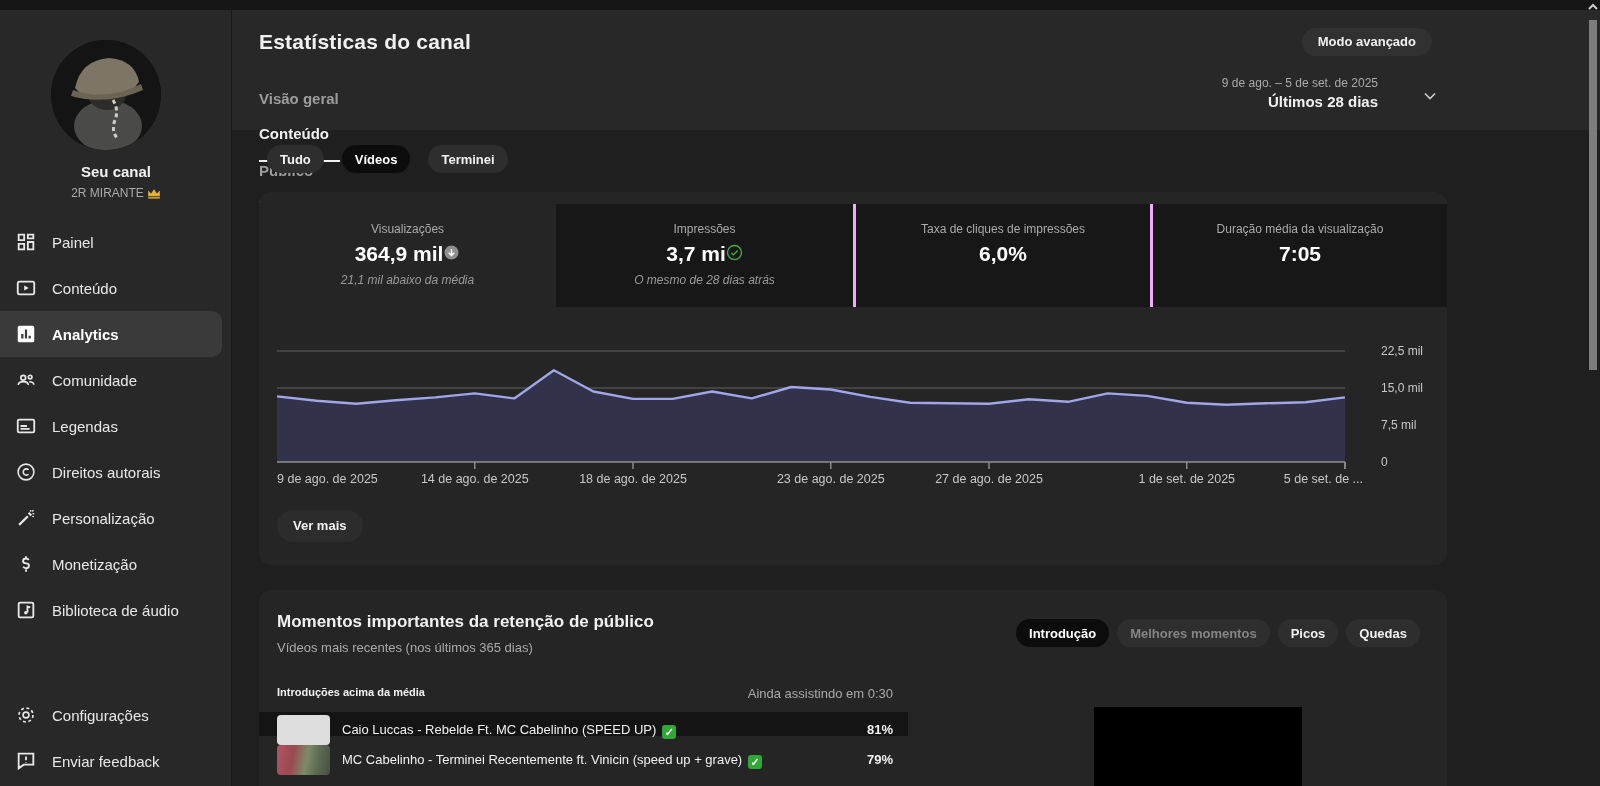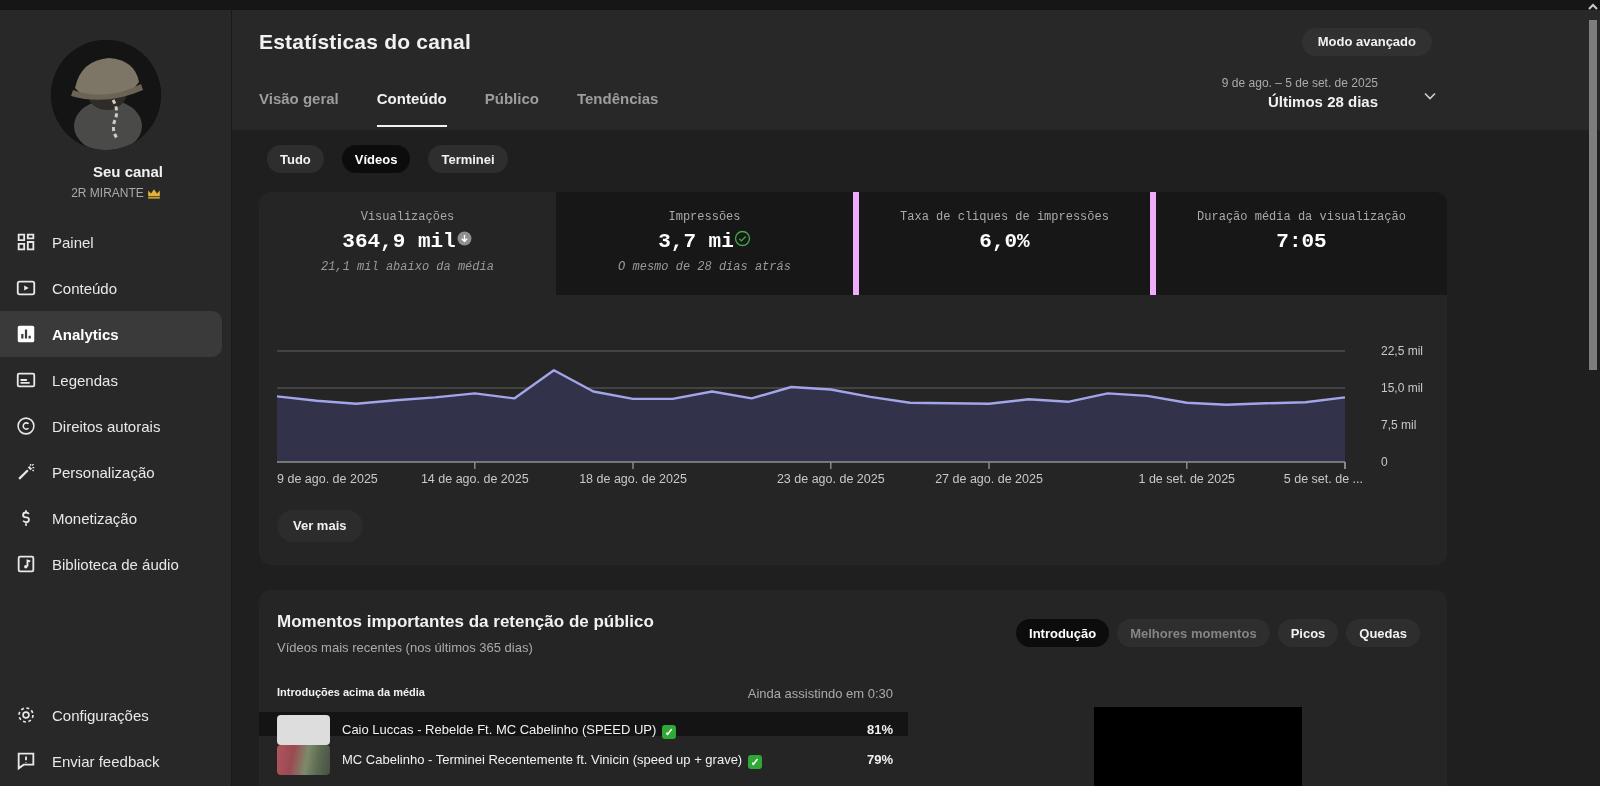--- a/index.html
+++ b/index.html
@@ -8,56 +8,56 @@
        -webkit-font-smoothing:antialiased;}
   
   .topstrip{position:absolute;left:0;top:0;width:1600px;height:10px;background:#161616;}
   .headerband{position:absolute;left:232px;top:10px;right:0;height:120px;background:#282828;}
   .sidebar{position:absolute;left:0;top:10px;width:232px;height:776px;background:#282828;}
   .v-divider{position:absolute;left:231px;top:10px;width:1px;height:776px;background:#1a1a1a;}
   .scroll-thumb{position:absolute;left:1589px;top:20px;width:8px;height:350px;background:#7d7d7d;}
   .scroll-caret{position:absolute;left:1586px;top:-1px;width:14px;height:12px;}
   
   .avatar{position:absolute;left:51px;top:30px;width:110px;height:110px;border-radius:50%;overflow:hidden;background:#151515;}
-  .ch-name{position:absolute;left:12px;top:153px;width:232px;text-align:center;font-size:15px;font-weight:700;}
+  .ch-name{position:absolute;left:0;top:153px;width:232px;text-align:center;font-size:15px;font-weight:700;}
   .ch-handle{position:absolute;left:0;top:176px;width:232px;text-align:center;font-size:12px;color:#aaaaaa;}
   .ch-handle svg{vertical-align:-3px;margin-left:3px;}
   .side-list{position:absolute;left:0;top:209px;width:232px;}
   .side-list.footer{top:682px;}
   .side-item{position:relative;height:46px;display:flex;align-items:center;cursor:pointer;}
   .side-item.active{background:#3a3a3a;border-radius:0 10px 10px 0;width:222px;}
   .side-item .icn{position:absolute;left:15px;width:22px;height:22px;}
   .side-item .icn svg{width:22px;height:22px;display:block;}
   .side-item .lbl{position:absolute;left:52px;font-size:15px;font-weight:500;color:#e8e8e8;}
   .side-item.active .lbl{color:#ffffff;font-weight:700;}
   
   .page-title{position:absolute;left:259px;top:30px;font-size:21px;font-weight:700;letter-spacing:.2px;}
   .adv-btn{position:absolute;right:168px;top:28px;height:28px;line-height:28px;padding:0 16px;
            background:#313131;border-radius:16px;font-size:13px;font-weight:700;cursor:pointer;text-align:right;}
   .daterange{position:absolute;right:222px;top:76px;text-align:right;cursor:pointer;}
   .daterange .r1{font-size:12px;color:#aaaaaa;}
   .daterange .r2{font-size:15px;font-weight:700;margin-top:3px;}
   .date-chev{position:absolute;right:160px;top:86px;width:20px;height:20px;cursor:pointer;}
-  .tabs{position:absolute;left:259px;top:90px;display:flex;}
+  .tabs{position:absolute;left:259px;top:90px;display:flex;flex-direction:column;}
   .tab{font-size:15px;font-weight:700;color:#9d9d9d;margin-right:38px;padding-bottom:18px;cursor:pointer;}
   .tab.active{color:#f1f1f1;border-bottom:2px solid #f1f1f1;}
   
   .chips{display:flex;gap:18px;}
   .chips.filters{position:absolute;left:267px;top:145px;}
   .chip{height:28px;line-height:30px;padding:0 13px;border-radius:15px;background:#2e2e2e;
         font-size:13px;font-weight:700;color:#f1f1f1;cursor:pointer;white-space:nowrap;}
   .chip.selected{background:#0c0c0c;color:#ffffff;}
   .chip.dimmed{color:#858585;}
   
   .card{position:absolute;background:#252525;border-radius:12px;overflow:hidden;}
   .card1{left:259px;top:192px;width:1188px;height:373px;}
-  .metrics{position:absolute;left:0;top:0;width:1188px;height:103px;display:flex;font-family:Liberation Mono, monospace;}
+  .metrics{position:absolute;left:0;top:12px;width:1188px;height:103px;display:flex;}
   .metric{width:297px;height:103px;background:#171717;text-align:center;cursor:pointer;box-sizing:border-box;}
   .metric.selected{background:#252525;}
-  .metric.b3,.metric.b4{border-left:6px solid #f0abfc;}
+  .metric.b3,.metric.b4{border-left:3px solid #f0abfc;}
   .metric .m-label{margin-top:18px;font-size:12px;color:#aaaaaa;}
   .metric .m-value{margin-top:6px;font-size:21px;font-weight:700;color:#ffffff;display:flex;justify-content:center;align-items:center;gap:0;}
   .metric .m-value svg{width:17px;height:17px;}
   .metric .m-note{margin-top:7px;font-size:12px;font-style:italic;color:#9a9a9a;}
   .chart-wrap{position:absolute;left:18px;top:140px;width:1090px;height:155px;}
   .ylab{position:absolute;left:1122px;font-size:12px;color:#c8c8c8;}
   .seemore{position:absolute;left:18px;top:318px;height:32px;line-height:32px;padding:0 16px;
            background:#2c2c2c;border-radius:16px;font-size:13px;font-weight:700;cursor:pointer;display:inline-block;}
   
   .card2{left:259px;top:590px;width:1188px;height:240px;}
@@ -120,20 +120,30 @@
           <span class="lbl">Conteúdo</span>
         </div>
         <div class="side-item active">
           <span class="icn">
             <svg viewBox="0 0 24 24">
               <rect x="3" y="3" width="18" height="18" rx="2" fill="#ffffff"></rect>
               <path d="M8 17v-5M12 17V7M16 17v-3" stroke="#3a3a3a" stroke-width="2.4"></path>
             </svg>
           </span>
           <span class="lbl">Analytics</span>
+        </div>
+        <div class="side-item">
+          <span class="icn">
+            <svg viewBox="0 0 24 24" fill="none" stroke="#e8e8e8" stroke-width="1.8">
+              <circle cx="9" cy="9.5" r="2.6"></circle>
+              <circle cx="16.5" cy="8.8" r="2"></circle>
+              <path d="M3.5 17.5c0-2.4 2.4-3.8 5.5-3.8s5.5 1.4 5.5 3.8M15.5 13.9c2.8 0 5 1.3 5 3.4"></path>
+            </svg>
+          </span>
+          <span class="lbl">Comunidade</span>
         </div>
         <div class="side-item">
           <span class="icn">
             <svg viewBox="0 0 24 24" fill="none" stroke="#e8e8e8" stroke-width="2">
               <rect x="3" y="5" width="18" height="14" rx="1.5"></rect>
               <path d="M6 12h7M6 15.2h10"></path>
             </svg>
           </span>
           <span class="lbl">Legendas</span>
         </div>

